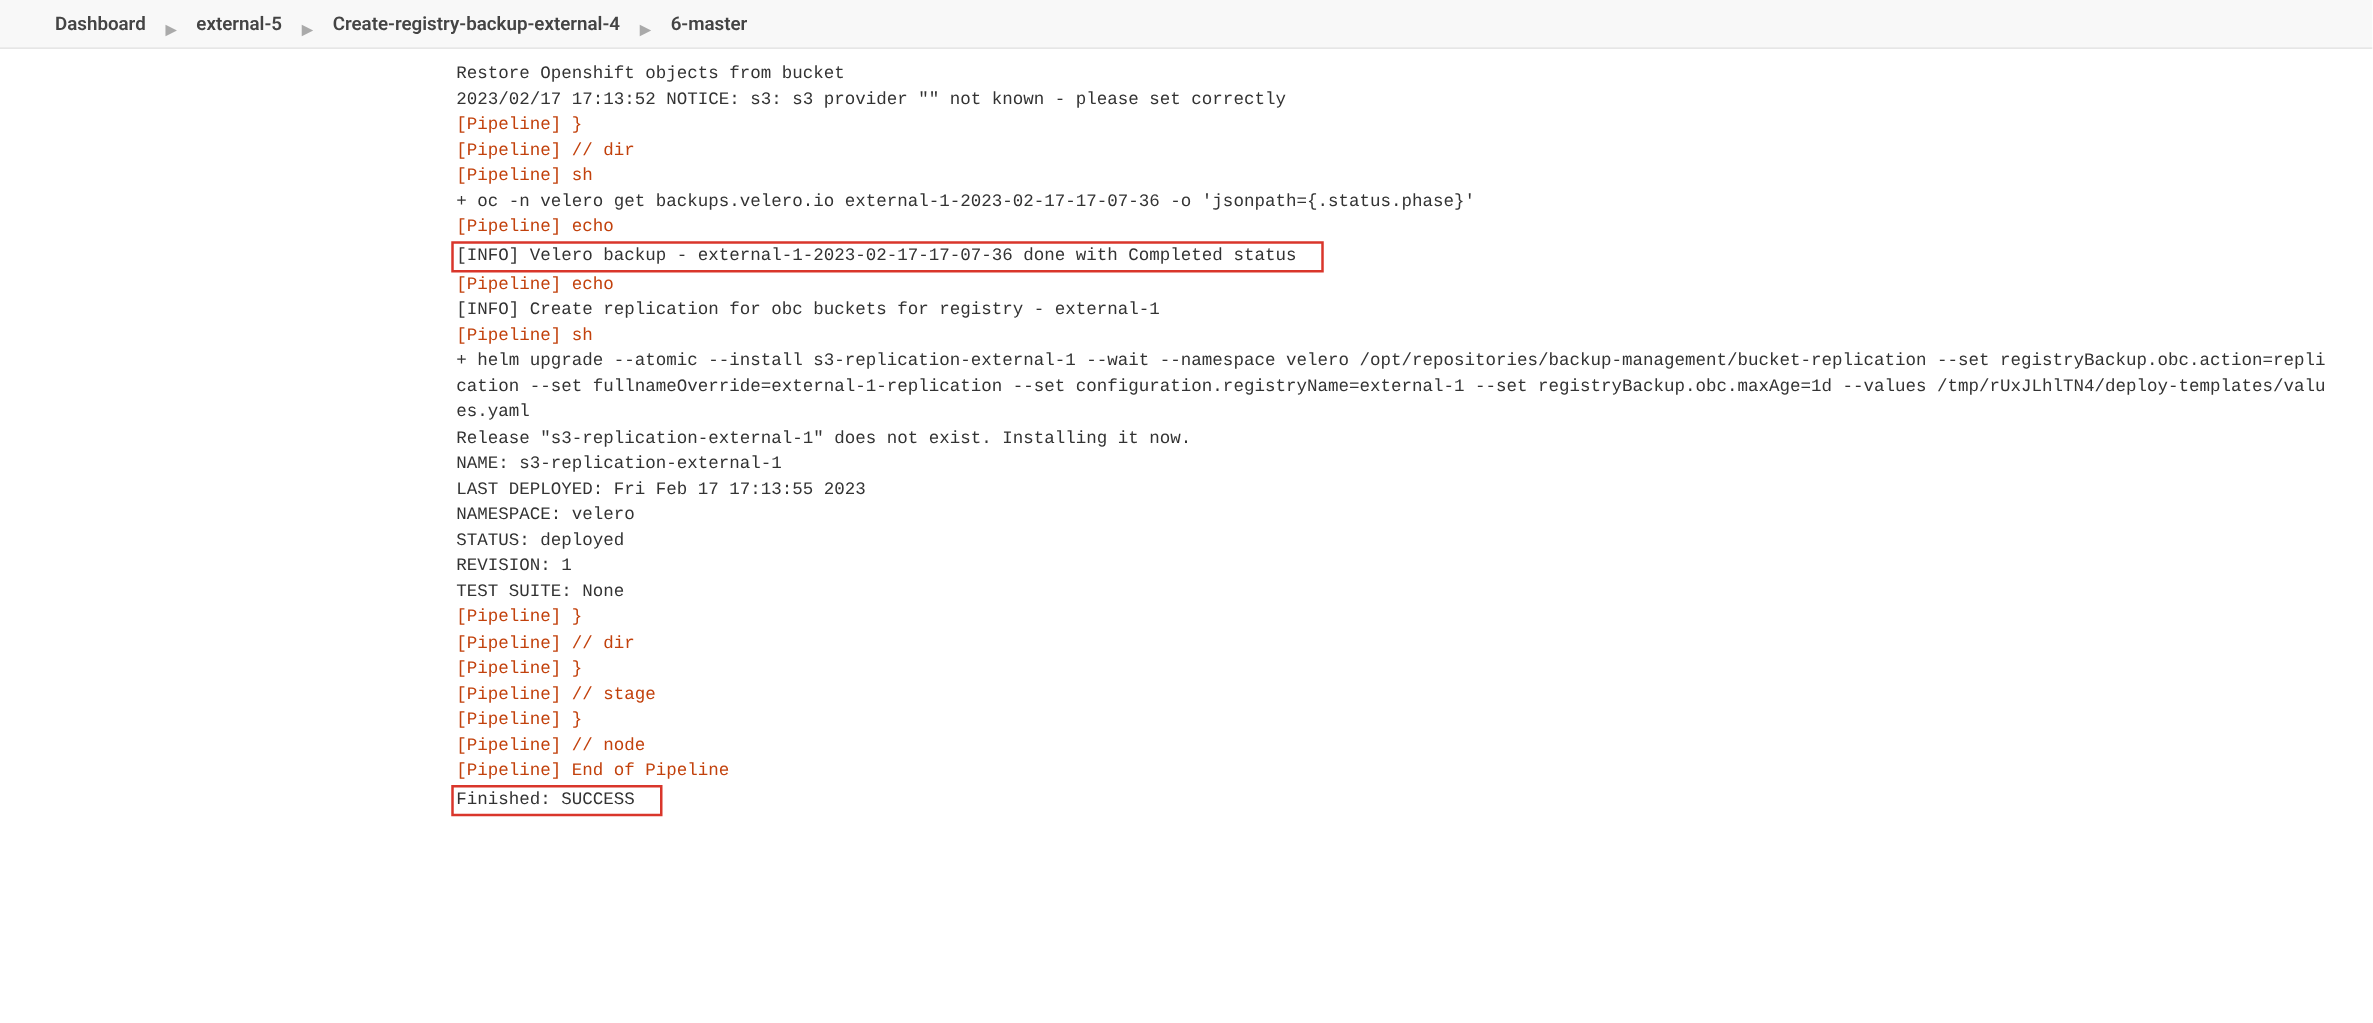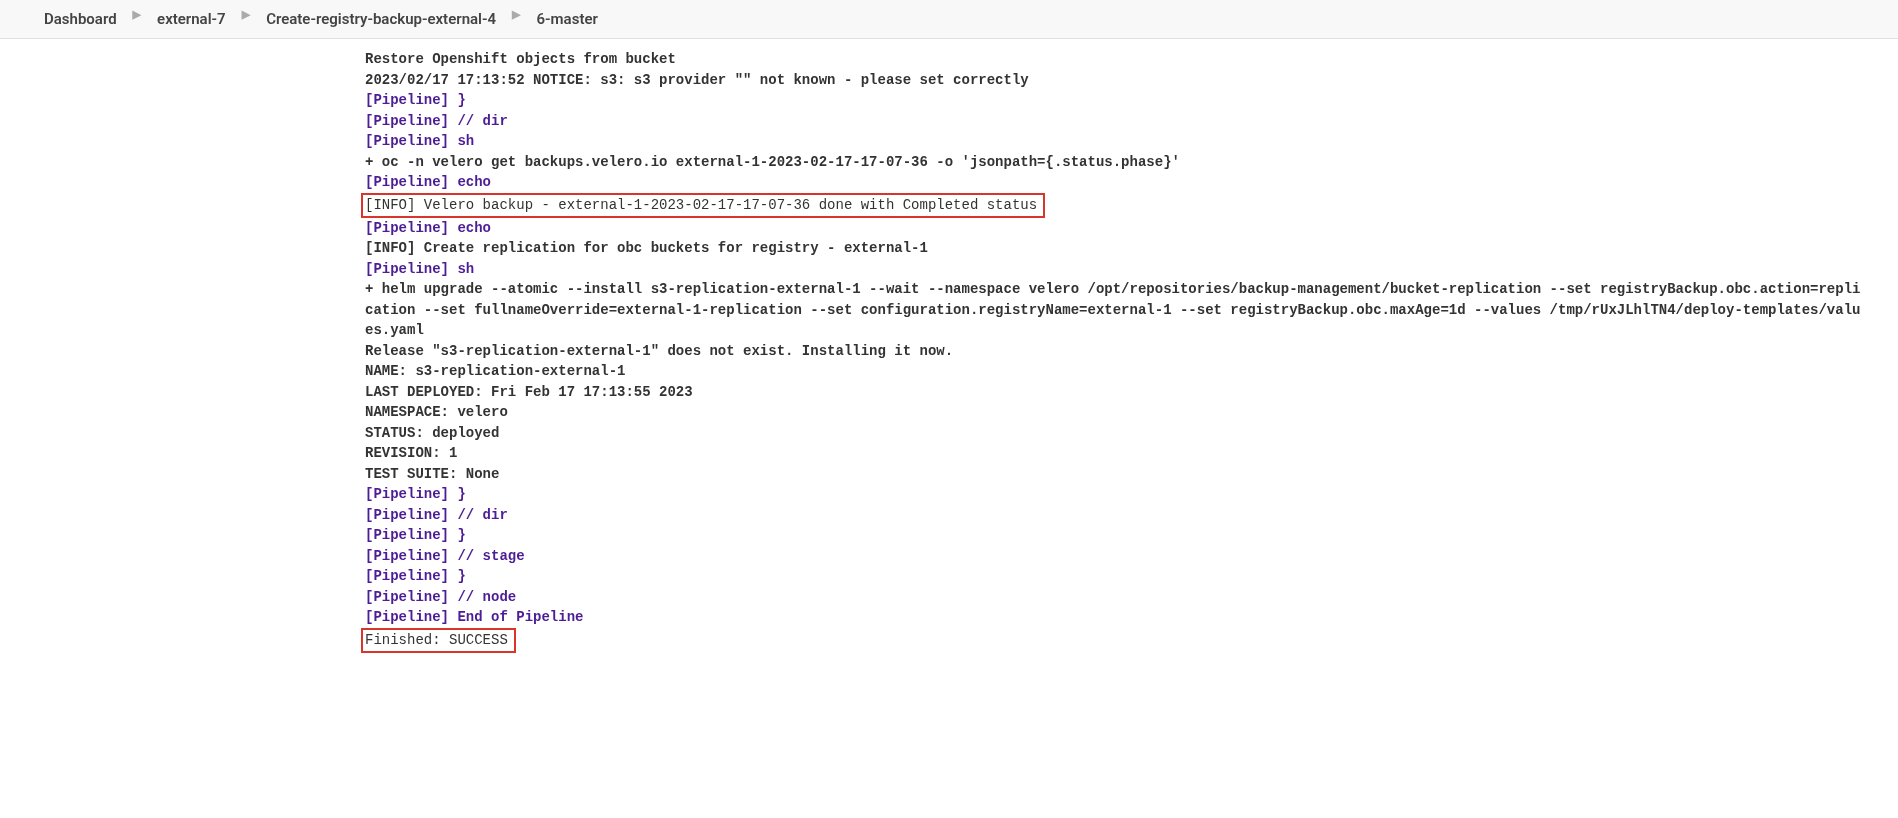--- a/index.html
+++ b/index.html
@@ -7,21 +7,21 @@
       font-family: -apple-system, BlinkMacSystemFont, "Segoe UI", Roboto, Helvetica, Arial, sans-serif;
       background: #ffffff;
       color: #333;
       width: 1898px;
     }
     .breadcrumb-bar {
       background: #f8f8f8;
       border-bottom: 1px solid #e0e0e0;
       padding: 8px 40px;
       display: flex;
-      align-items: flex-start;
+      align-items: flex-end;
       gap: 4px;
       font-size: 15px;
       font-weight: 600;
       color: #555;
     }
     .breadcrumb-item {
       color: #444;
       text-decoration: none;
       padding: 2px 4px;
     }
@@ -32,40 +32,40 @@
       user-select: none;
     }
     .console-wrap {
       padding: 10px 0 40px 365px;
       font-family: Consolas, "Courier New", monospace;
       font-size: 14px;
       line-height: 20.5px;
       color: #333;
       white-space: pre;
     }
-    .line { display: block; font-weight: bold; }
-    .dim { color: #4c1d95; }
+    .line { display: block; }
+    .dim { color: #c2410c; }
     .hl-box {
       display: inline-block;
       border: 2px solid #d9362b;
-      padding: 0 6px 0 2px;
+      padding: 0 20px 0 2px;
       margin-left: -4px;
       line-height: 21px;
     }
     .hl-wrap {
       display: block;
       line-height: 22px;
     }
   </style>
 </head>
 <body>
 
 <div class="breadcrumb-bar">
   <a class="breadcrumb-item">Dashboard</a>
   <span class="breadcrumb-sep">▶</span>
-  <a class="breadcrumb-item">external-7</a>
+  <a class="breadcrumb-item">external-5</a>
   <span class="breadcrumb-sep">▶</span>
   <a class="breadcrumb-item">Create-registry-backup-external-4</a>
   <span class="breadcrumb-sep">▶</span>
   <a class="breadcrumb-item">6-master</a>
 </div>
 
 <div class="console-wrap" id="console"><span class="line">Restore Openshift objects from bucket</span><span class="line">2023/02/17 17:13:52 NOTICE: s3: s3 provider "" not known - please set correctly</span><span class="line dim">[Pipeline] }</span><span class="line dim">[Pipeline] // dir</span><span class="line dim">[Pipeline] sh</span><span class="line">+ oc -n velero get backups.velero.io external-1-2023-02-17-17-07-36 -o 'jsonpath={.status.phase}'</span><span class="line dim">[Pipeline] echo</span><span class="hl-wrap"><span class="hl-box">[INFO] Velero backup - external-1-2023-02-17-17-07-36 done with Completed status</span></span><span class="line dim">[Pipeline] echo</span><span class="line">[INFO] Create replication for obc buckets for registry - external-1</span><span class="line dim">[Pipeline] sh</span><span class="line" style="white-space: pre-wrap; word-break: break-all; max-width: 1500px;">+ helm upgrade --atomic --install s3-replication-external-1 --wait --namespace velero /opt/repositories/backup-management/bucket-replication --set registryBackup.obc.action=replication --set fullnameOverride=external-1-replication --set configuration.registryName=external-1 --set registryBackup.obc.maxAge=1d --values /tmp/rUxJLhlTN4/deploy-templates/values.yaml</span><span class="line">Release "s3-replication-external-1" does not exist. Installing it now.</span><span class="line">NAME: s3-replication-external-1</span><span class="line">LAST DEPLOYED: Fri Feb 17 17:13:55 2023</span><span class="line">NAMESPACE: velero</span><span class="line">STATUS: deployed</span><span class="line">REVISION: 1</span><span class="line">TEST SUITE: None</span><span class="line dim">[Pipeline] }</span><span class="line dim">[Pipeline] // dir</span><span class="line dim">[Pipeline] }</span><span class="line dim">[Pipeline] // stage</span><span class="line dim">[Pipeline] }</span><span class="line dim">[Pipeline] // node</span><span class="line dim">[Pipeline] End of Pipeline</span><span class="hl-wrap"><span class="hl-box">Finished: SUCCESS</span></span></div>
 
 </body></html>

